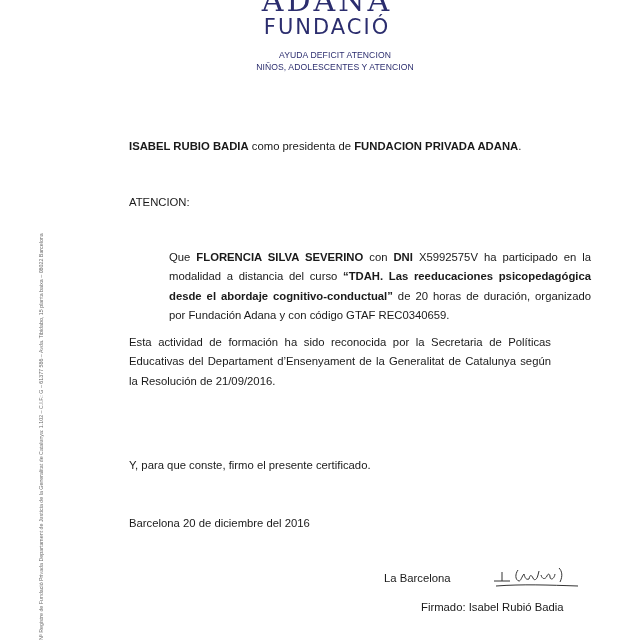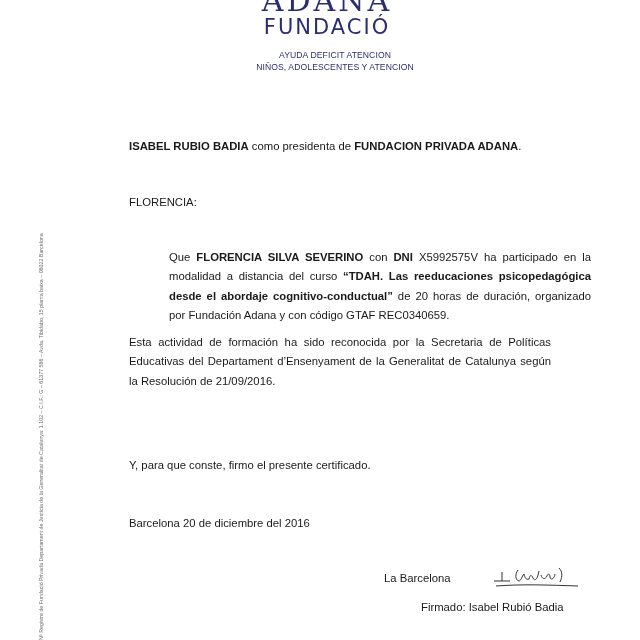--- a/index.html
+++ b/index.html
@@ -114,21 +114,21 @@
   <span>AYUDA DEFICIT ATENCION</span>
   <span>NIÑOS, ADOLESCENTES Y ATENCION</span>
 </div>
 
 <div class="side-text">Nº Registre de Fundació Privada Departament de Justícia de la Generalitat de Catalunya: 1.102 – C.I.F.: G – 61377 586 – Avda. Tibidabo, 15 planta baixa – 08022 Barcelona</div>
 
 <div class="body-text p1">
   <b>ISABEL RUBIO BADIA</b><span> como presidenta de </span><b>FUNDACION PRIVADA ADANA</b><span>.</span>
 </div>
 
-<div class="body-text p2">FLORENCIA:</div>
+<div class="body-text p2">ATENCION:</div>
 
 <div class="body-text p3 justify"><span>Que </span><b>FLORENCIA SILVA SEVERINO</b><span> con </span><b>DNI</b><span> X5992575V </span><span> ha participado en la modalidad a distancia del curso  </span><b>“TDAH. Las reeducaciones psicopedagógica desde el abordaje cognitivo-conductual”</b><span> de 20 horas de duración, organizado por Fundación Adana y con código GTAF REC0340659.</span></div>
 
 <div class="body-text p4 justify">Esta actividad de formación ha sido reconocida por la Secretaria de Políticas Educativas del Departament d’Ensenyament de la Generalitat de Catalunya según la Resolución de 21/09/2016.</div>
 
 <div class="body-text p5">Y, para que conste, firmo el presente certificado.</div>
 
 <div class="body-text p6">Barcelona 20 de diciembre del 2016</div>
 
 <div class="sig-label">La Barcelona</div>

